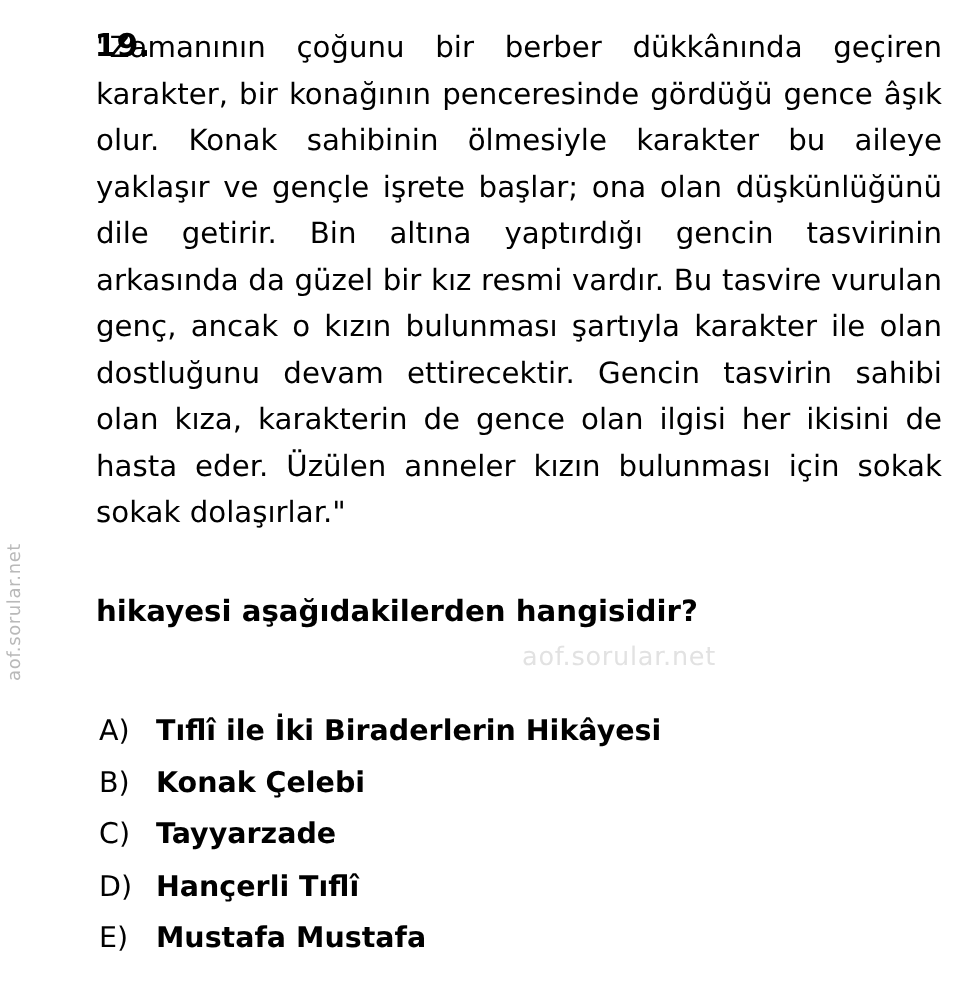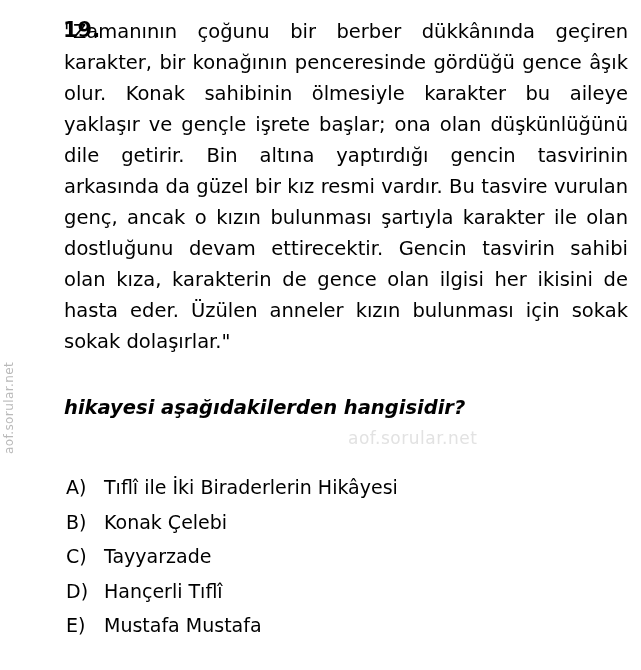--- a/index.html
+++ b/index.html
@@ -77,21 +77,20 @@
     top: 392px;
     width: 560px;
     font-size: 19.5px;
     font-weight: bold;
     line-height: 31px;
     text-align: justify;
   }
   .prompt .line2 {
     display: block;
     text-align: left;
-    font-style: italic;
   }
 
   .options {
     position: absolute;
     left: 66px;
     top: 474px;
     width: 550px;
   }
   .opt-row {
     display: flex;
@@ -99,20 +98,21 @@
     margin-bottom: 8.5px;
     font-size: 19px;
     line-height: 26px;
   }
   .opt-letter {
     width: 38px;
     flex: 0 0 38px;
   }
   .opt-text {
     flex: 1 1 auto;
+    font-weight: bold;
   }
 </style>
 </head>
 <body>
 
 <div class="page">
 
   <div class="side-watermark">aof.sorular.net</div>
 
   <div class="diagonal-watermark">aof.sorular.net</div>

